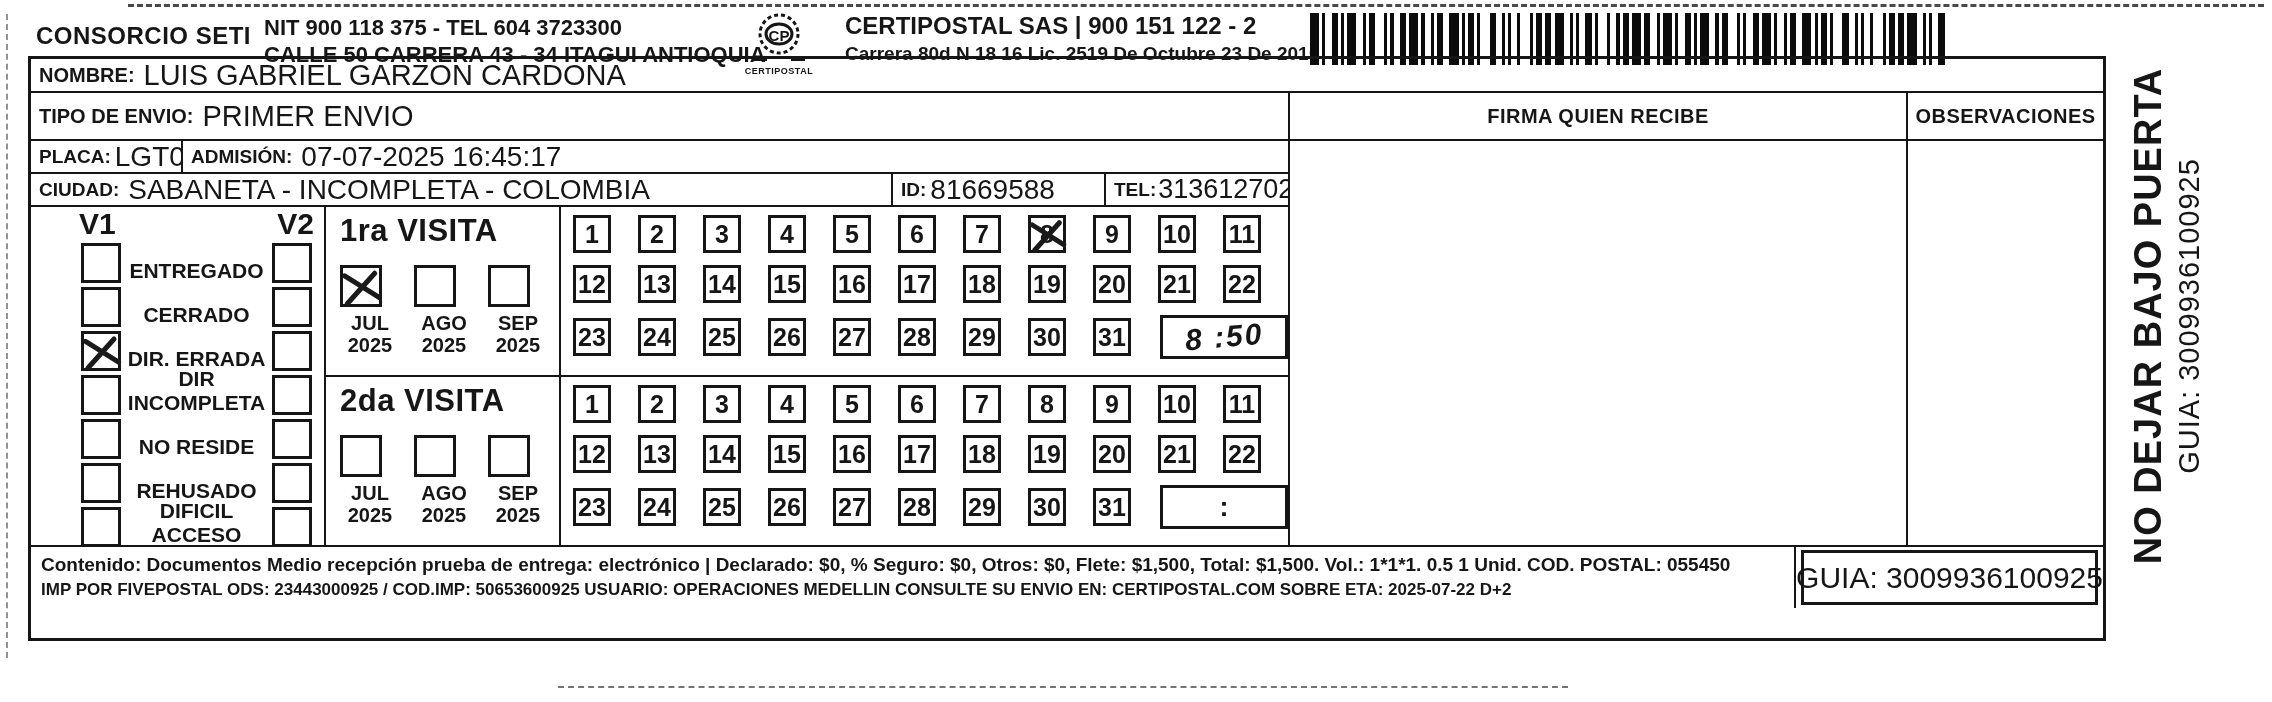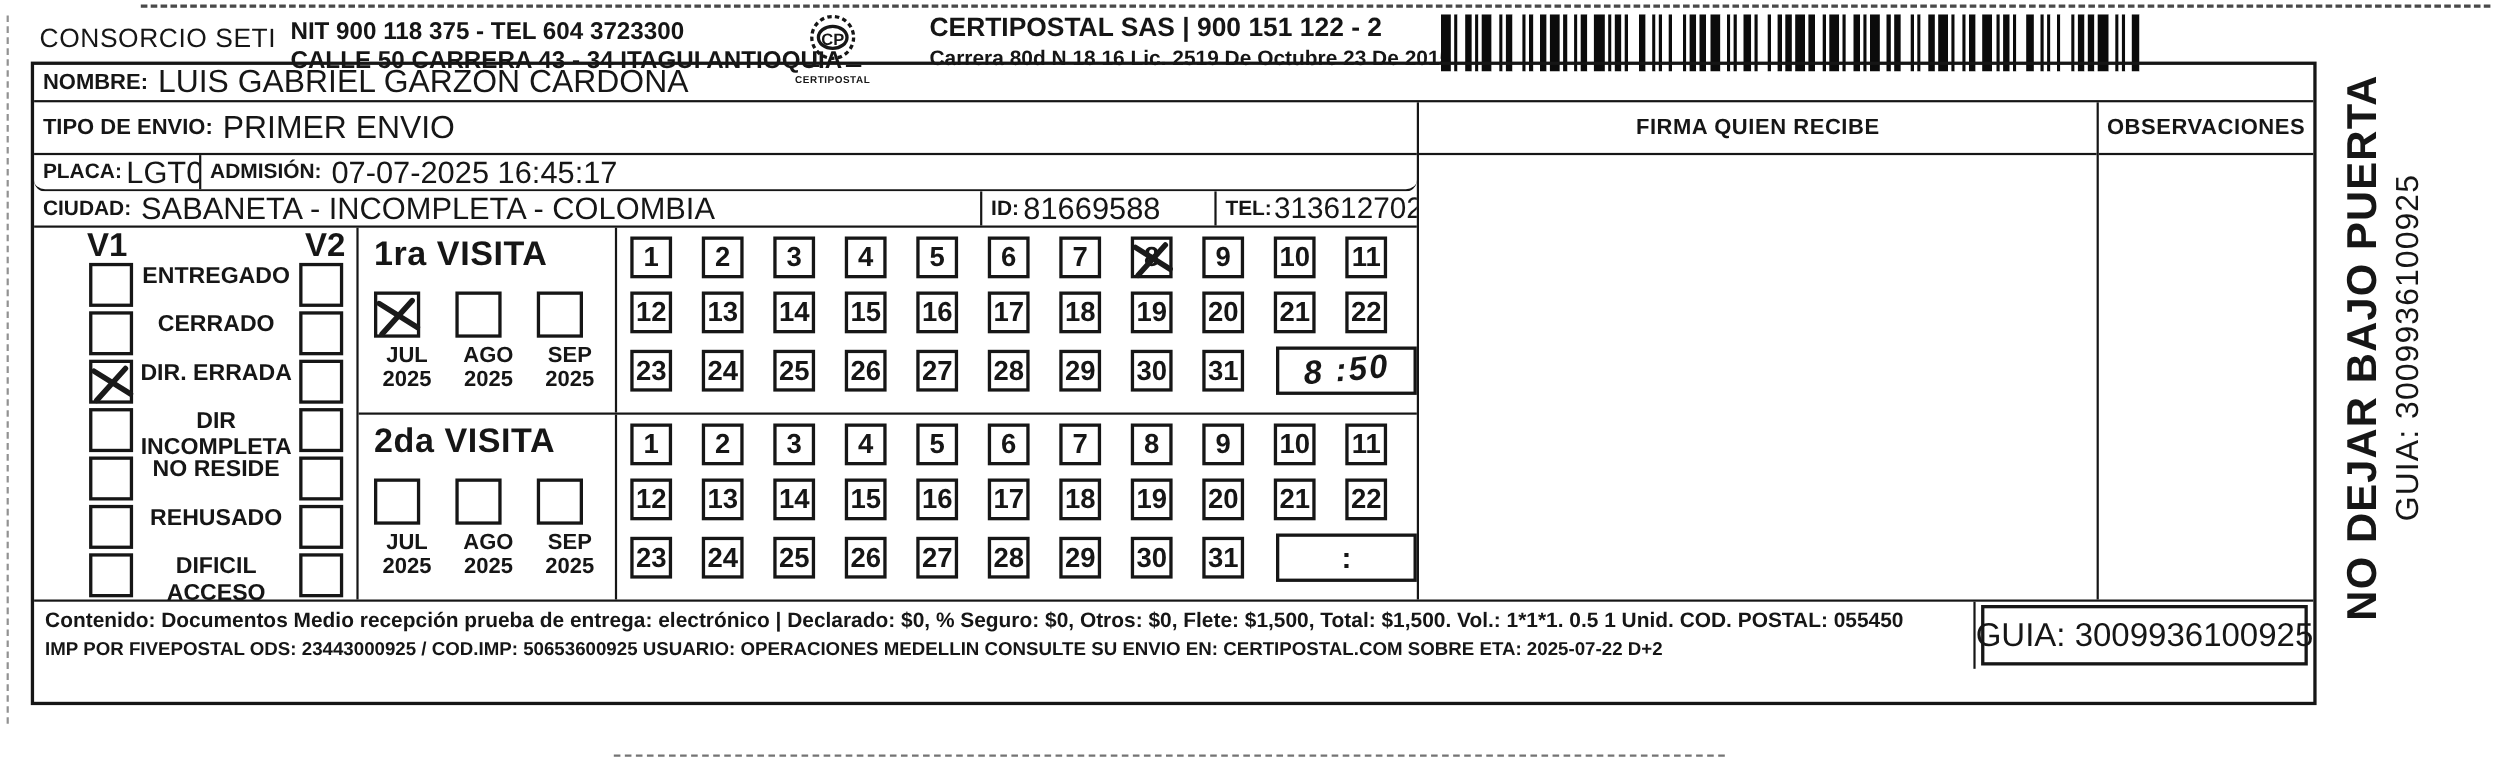--- a/index.html
+++ b/index.html
@@ -7,56 +7,56 @@
     position:relative; width:2272px; height:702px; background:#fff;
     font-family:"Liberation Sans", sans-serif; color:#161616; overflow:hidden;
   }
   *{box-sizing:border-box;}
   
   .scan-top{position:absolute; left:128px; top:4px; width:2136px; border-top:3px dashed #2a2a2a; opacity:.85;}
   .scan-left{position:absolute; left:6px; top:14px; height:644px; border-left:2px dashed #4a4a4a; opacity:.6;}
   .scan-bottom{position:absolute; left:558px; top:686px; width:1010px; border-top:2px dashed #3a3a3a; opacity:.7;}
 
   
-  .hdr-company{position:absolute; left:36px; top:22px; font-size:24px; font-weight:normal; letter-spacing:.5px;}
+  .hdr-company{position:absolute; left:36px; top:22px; font-size:24px; font-weight:bold; letter-spacing:.5px;}
   .hdr-mid{position:absolute; left:264px; top:14px; font-size:22px; font-weight:bold; line-height:27px; white-space:nowrap;}
-  .hdr-logo{position:absolute; left:718px; top:12px; width:78px; text-align:center;}
+  .hdr-logo{position:absolute; left:740px; top:12px; width:78px; text-align:center;}
   .hdr-right{position:absolute; left:845px; top:12px; white-space:nowrap;}
   .hdr-right .l1{font-size:24px; font-weight:bold;}
   .hdr-right .l2{font-size:19px; font-weight:bold; margin-top:3px;}
   .barcode{position:absolute; left:1310px; top:13px; width:645px; height:52px; display:flex; align-items:stretch; overflow:hidden;}
   .barcode .bar{height:100%; background:#0b0b0b; flex:0 0 auto;}
   .barcode .gap{height:100%; background:#fff; flex:0 0 auto;}
 
   
   .doc{position:absolute; left:28px; top:56px; width:2078px; height:585px; border:3px solid #161616;}
   .rowline{border-bottom:2px solid #161616;}
   .frow{display:flex; align-items:center; padding-left:8px; white-space:nowrap; overflow:hidden;}
   .row-nombre{height:34px;} .row-direccion{height:33px;}
   .lbl{font-weight:bold; font-size:20px;}
   .lbl.sm{font-size:19px;}
   .val{font-size:29px; margin-left:9px;}
   .body{display:flex; height:452px;}
   .left-body{width:1259px; border-right:2px solid #161616; display:flex; flex-direction:column;}
   .row-tipo{height:48px; border-bottom:2px solid #161616;}
-  .row-placa{height:33px; border-bottom:2px solid #161616; display:flex;border-radius:10px;}
+  .row-placa{height:33px; border-bottom:2px solid #161616; display:flex;}
   .row-ciudad{height:33px; border-bottom:2px solid #161616; display:flex;}
   .cell{display:flex; align-items:center; padding-left:8px; white-space:nowrap; overflow:hidden;}
   .cell.brd{border-right:2px solid #161616;}
   .c-placa{width:152px;} .c-doc{width:725px;} .c-adm{flex:1;}
   .c-ciudad{width:862px;} .c-id{width:213px; border-right:2px solid #161616;} .c-tel{flex:1;}
   .c-tel .val{font-size:27px; margin-left:2px;}
 
   
   .visits{flex:1; display:flex;}
   .statuscol{width:322px; border-right:2px solid #161616; position:relative; padding-top:2px;}
   .vhead{position:absolute; top:0; font-size:30px; font-weight:bold;}
   .vhead.v1{left:48px;} .vhead.v2{right:10px;}
   .statusrows{position:absolute; left:0; right:0; top:32px;}
-  .srow{display:flex; align-items:flex-start; height:44px;}
+  .srow{display:flex; align-items:flex-end; height:44px;}
   .srow .cb{margin-left:50px;}
   .srow .cb.r{margin-left:0; margin-right:12px;}
   .srow .slabel{flex:1; text-align:center; font-size:21px; font-weight:bold;}
   .cb{width:40px; height:40px; border:3px solid #161616; position:relative; background:#fff; flex:0 0 auto;}
 
   .visitarea{flex:1; display:flex; flex-direction:column;}
   .vblock{display:flex; flex:1;}
   .vblock.second{border-top:2px solid #161616;}
   .monthcol{width:235px; border-right:2px solid #161616; padding:6px 0 0 14px;}
   .vtitle{font-size:31px; font-weight:bold; letter-spacing:.5px;}

